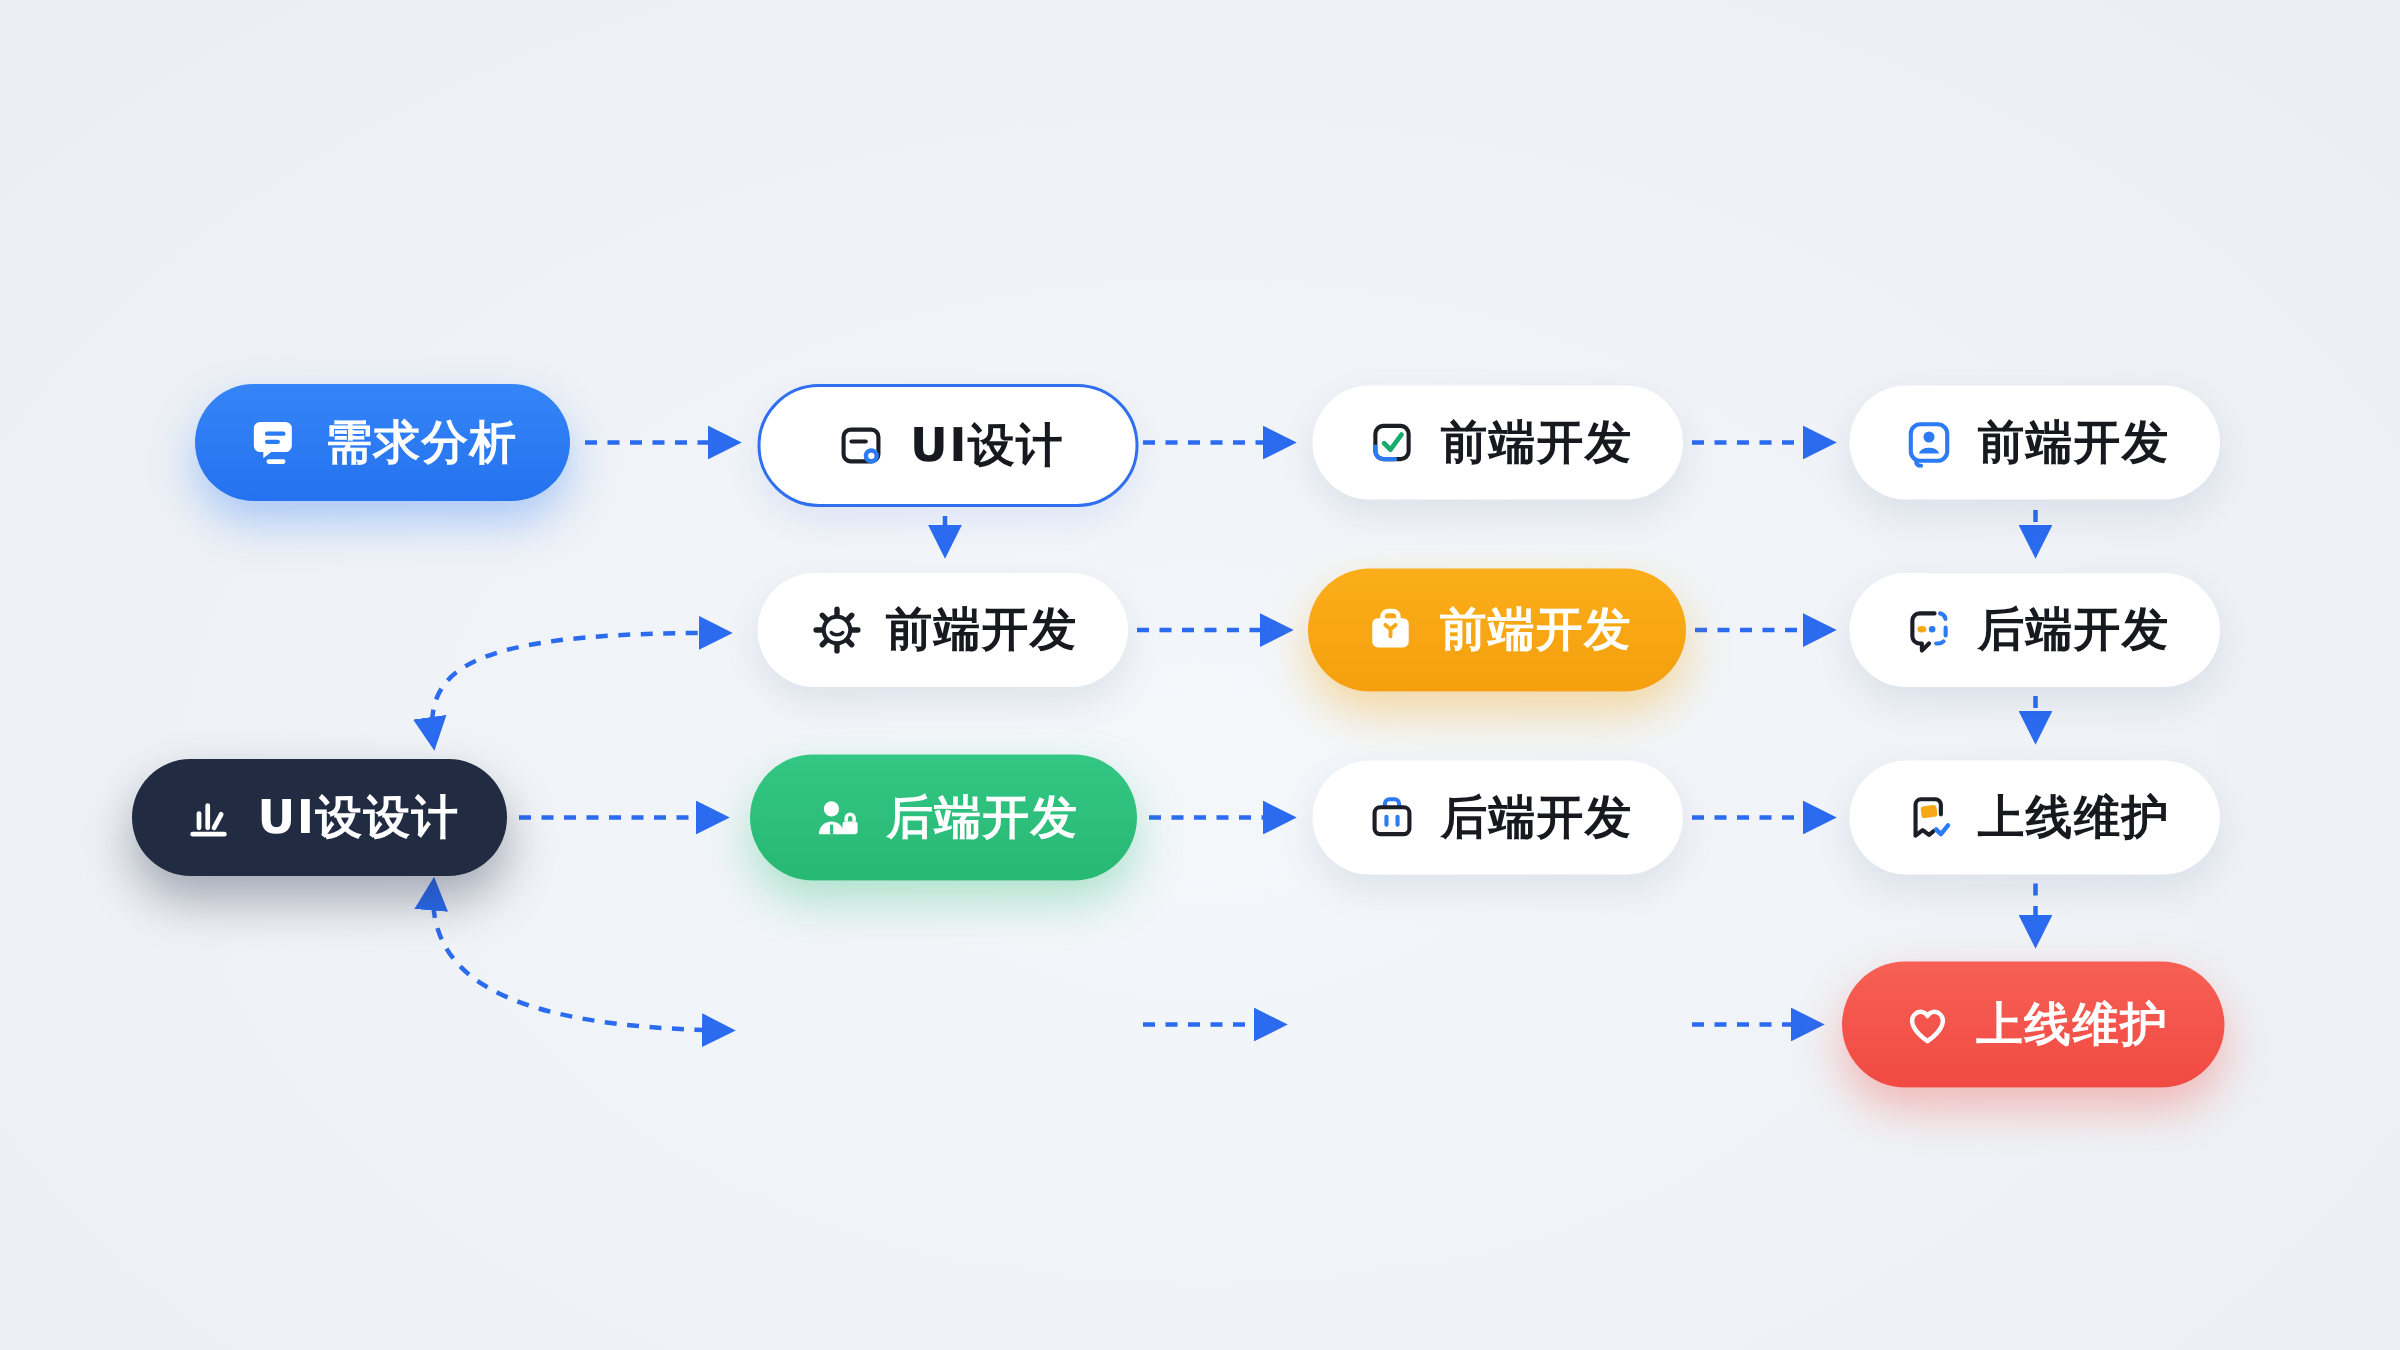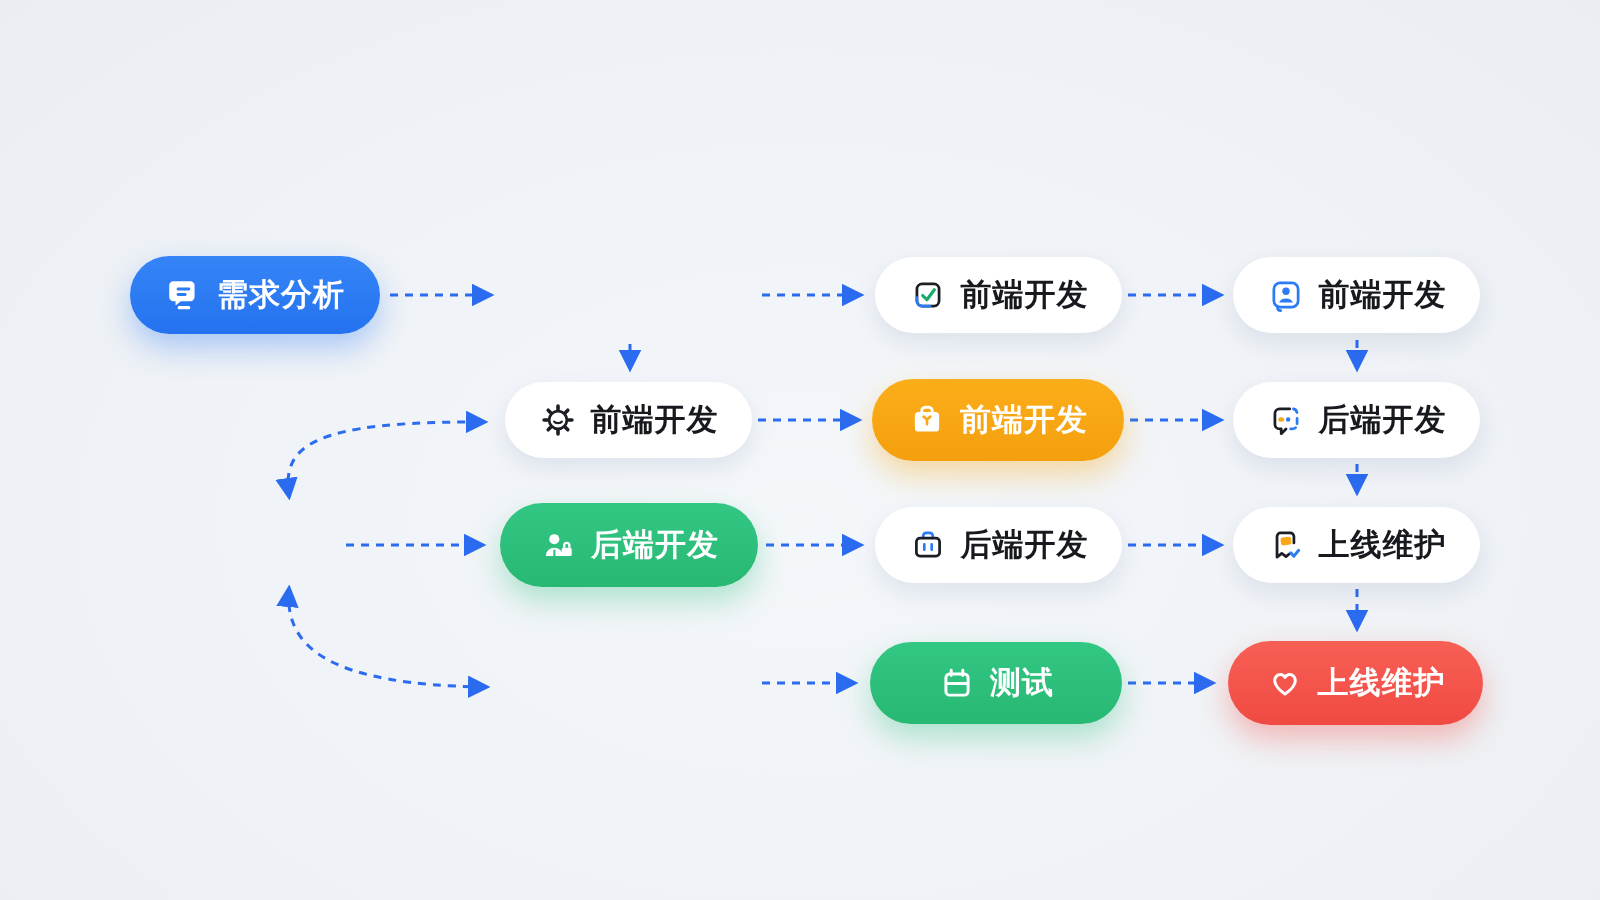--- a/index.html
+++ b/index.html
@@ -75,20 +75,31 @@
       <svg viewBox="0 0 36 36">
           <path fill="#fff" d="M8 5h16a4 4 0 0 1 4 4v11a4 4 0 0 1-4 4h-9l-5 4v-4h-2a4 4 0 0 1-4-4V9a4 4 0 0 1 4-4z"></path>
           <rect x="11" y="11" width="13" height="2.8" rx="1.4" fill="#2b7bf5"></rect>
           <rect x="11" y="16.2" width="9.5" height="2.8" rx="1.4" fill="#2b7bf5"></rect>
           <rect x="12" y="28.5" width="12" height="3" rx="1.5" fill="#fff"></rect>
         </svg>
     </span>
     <span>需求分析</span>
   </div>
 
+  <div class="node outline" style="left:505px;top:256px;width:250px;height:78px">
+    <span class="icon">
+      <svg viewBox="0 0 36 36" fill="none">
+          <rect x="7" y="8" width="22" height="20" rx="4.5" stroke="#1b1e25" stroke-width="2.6"></rect>
+          <path d="M12 15.5h9" stroke="#1b1e25" stroke-width="2.6" stroke-linecap="round"></path>
+          <circle cx="24.5" cy="24.5" r="4.8" fill="#2b7bf5"></circle>
+          <circle cx="24.5" cy="24.5" r="2" fill="#fff"></circle>
+        </svg>
+    </span>
+    <span>UI设计</span>
+  </div>
 
   <div class="node white" style="left:875px;top:257px;width:247px;height:76px">
     <span class="icon">
       <svg viewBox="0 0 36 36" fill="none">
           <rect x="7.5" y="7.5" width="21" height="21" rx="5" stroke="#1b1e25" stroke-width="2.6"></rect>
           <path d="M7.5 20.5v3a5 5 0 0 0 5 5H20" stroke="#2b7bf5" stroke-width="2.6" stroke-linecap="round"></path>
           <path d="M13 18.5l4 4 7-9.5" stroke="#19ab6b" stroke-width="3" stroke-linecap="round" stroke-linejoin="round"></path>
         </svg>
     </span>
     <span>前端开发</span>
@@ -135,20 +146,31 @@
       <svg viewBox="0 0 36 36" fill="none">
           <path d="M21.5 7.5H12A4.5 4.5 0 0 0 7.5 12v10a4.5 4.5 0 0 0 4.5 4.5h1.5V31l4.5-4.5" stroke="#1b1e25" stroke-width="2.6" stroke-linecap="round" stroke-linejoin="round"></path>
           <path d="M25 7.5A4.5 4.5 0 0 1 28.5 12M28.5 16.5V22a4.5 4.5 0 0 1-4.5 4.5h-2" stroke="#2b7bf5" stroke-width="2.6" stroke-dasharray="5 4" stroke-linecap="round"></path>
           <ellipse cx="13.5" cy="17.5" rx="2.8" ry="2.1" fill="#f8a816"></ellipse>
           <circle cx="20" cy="17.5" r="2.1" fill="#2b7bf5"></circle>
         </svg>
     </span>
     <span>后端开发</span>
   </div>
 
+  <div class="node dark" style="left:88px;top:506px;width:250px;height:78px">
+    <span class="icon">
+      <svg viewBox="0 0 36 36" fill="none" stroke="#fff" stroke-linecap="round">
+          <path d="M8 28.5h20" stroke-width="3"></path>
+          <path d="M12 15.5v9" stroke-width="3"></path>
+          <path d="M17.5 10.5v14" stroke-width="3"></path>
+          <path d="M26 16l-4.5 8.5" stroke-width="3"></path>
+        </svg>
+    </span>
+    <span>UI设设计</span>
+  </div>
 
   <div class="node green" style="left:500px;top:503px;width:258px;height:84px">
     <span class="icon">
       <svg viewBox="0 0 36 36">
           <circle cx="14.5" cy="12.5" r="4.8" fill="#fff"></circle>
           <path d="M6.5 28.5a8 8 0 0 1 16 0z" fill="#fff"></path>
           <rect x="13.6" y="22.5" width="2" height="6" fill="#2ec17e"></rect>
           <rect x="21.5" y="20.5" width="9.5" height="8" rx="1.8" fill="#fff"></rect>
           <path d="M23.8 20.5v-2a2.5 2.5 0 0 1 5 0v2" stroke="#fff" stroke-width="2.2" fill="none"></path>
         </svg>
@@ -172,30 +194,20 @@
       <svg viewBox="0 0 36 36" fill="none">
           <path d="M25.5 16V10a3.5 3.5 0 0 0-3.5-3.5h-9A3.5 3.5 0 0 0 9.5 10v19.5l4.5-3.5 4 3 3-2.5" stroke="#1b1e25" stroke-width="2.6" stroke-linejoin="round" stroke-linecap="round"></path>
           <rect x="13" y="10.5" width="10" height="7.5" rx="2" fill="#f8a816" transform="rotate(-8 18 14.2)"></rect>
           <path d="M22.5 25.5l3 3 4.5-5.5" stroke="#2b7bf5" stroke-width="2.8" stroke-linecap="round" stroke-linejoin="round"></path>
         </svg>
     </span>
     <span>上线维护</span>
   </div>
 
 
-  <div class="node green" style="left:870px;top:642px;width:252px;height:82px">
-    <span class="icon">
-      <svg viewBox="0 0 36 36" fill="none" stroke="#fff">
-          <path d="M12.5 6v5M23.5 6v5" stroke-width="2.8" stroke-linecap="round"></path>
-          <rect x="7.5" y="9.5" width="21" height="20" rx="3.5" stroke-width="2.8"></rect>
-          <path d="M7.5 18.5h21" stroke-width="2.8"></path>
-        </svg>
-    </span>
-    <span>测试</span>
-  </div>
 
   <div class="node red" style="left:1228px;top:641px;width:255px;height:84px">
     <span class="icon">
       <svg viewBox="0 0 36 36" fill="none">
           <path d="M18 28.5C8 21.5 6.5 15 10 11.5c2.6-2.6 6.5-1.8 8 1.2 1.5-3 5.4-3.8 8-1.2 3.5 3.5 2 10-8 17z" stroke="#fff" stroke-width="2.8" stroke-linejoin="round"></path>
         </svg>
     </span>
     <span>上线维护</span>
   </div>
 

